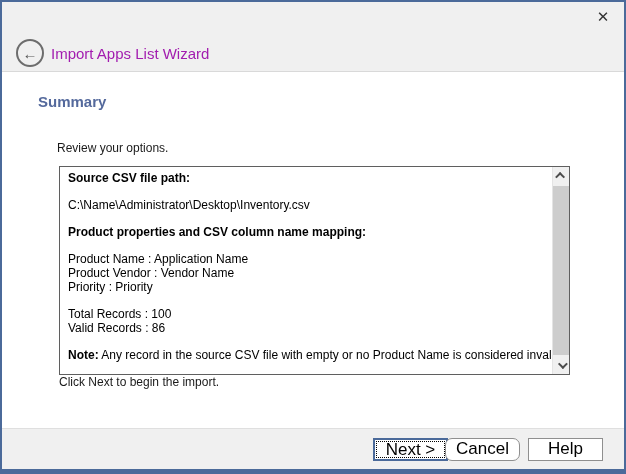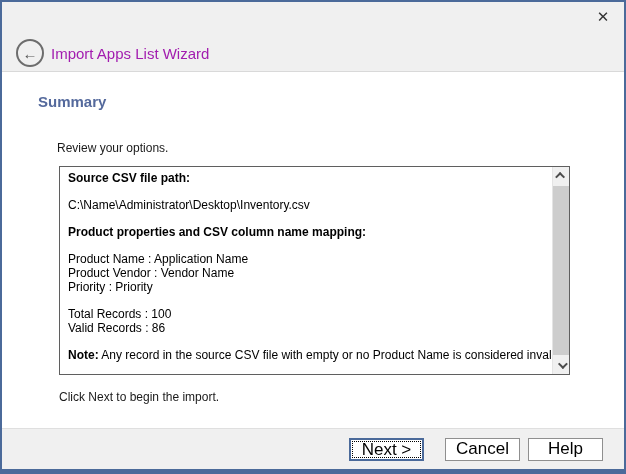--- a/index.html
+++ b/index.html
@@ -100,21 +100,21 @@
     background: #cdcdcd;
   }
   .chev {
     width: 7px; height: 7px;
     border-left: 2px solid #4d4d4d;
     border-top: 2px solid #4d4d4d;
   }
   .chev.up   { transform: rotate(45deg) translateY(2px); }
   .chev.down { transform: rotate(225deg) translateY(2px); }
   .click-next-text {
-    margin-top: 15px; margin-left: 21px;
+    margin-left: 21px;
     font-size: 12px; color: #1a1a1a;
   }
   
   .footer {
     flex: 0 0 41px; height: 41px;
     background: #f0f0f0;
     border-top: 1px solid #dfdfdf;
     display: flex; align-items: center; justify-content: flex-end;
     padding-right: 21px;
   }
@@ -126,21 +126,21 @@
     border: 1px solid #8f8f8f;
     cursor: default;
   }
   .btn.default {
     border: 2px solid #4b6a9a;
     outline: 1px dotted #000000;
     outline-offset: -4px;
   }
   .btn + .btn { margin-left: 8px; }
   .btn.default { margin-right: -3px; }
-  .btn.cancel { margin-left: 24px; }
+  .btn.cancel { margin-left: 0; border-radius: 7px; }
 </style>
 </head>
 <body>
 
 <div class="window">
 
   <div class="header">
     <div class="back-row">
       <button class="back-btn">
           <span>←</span>

